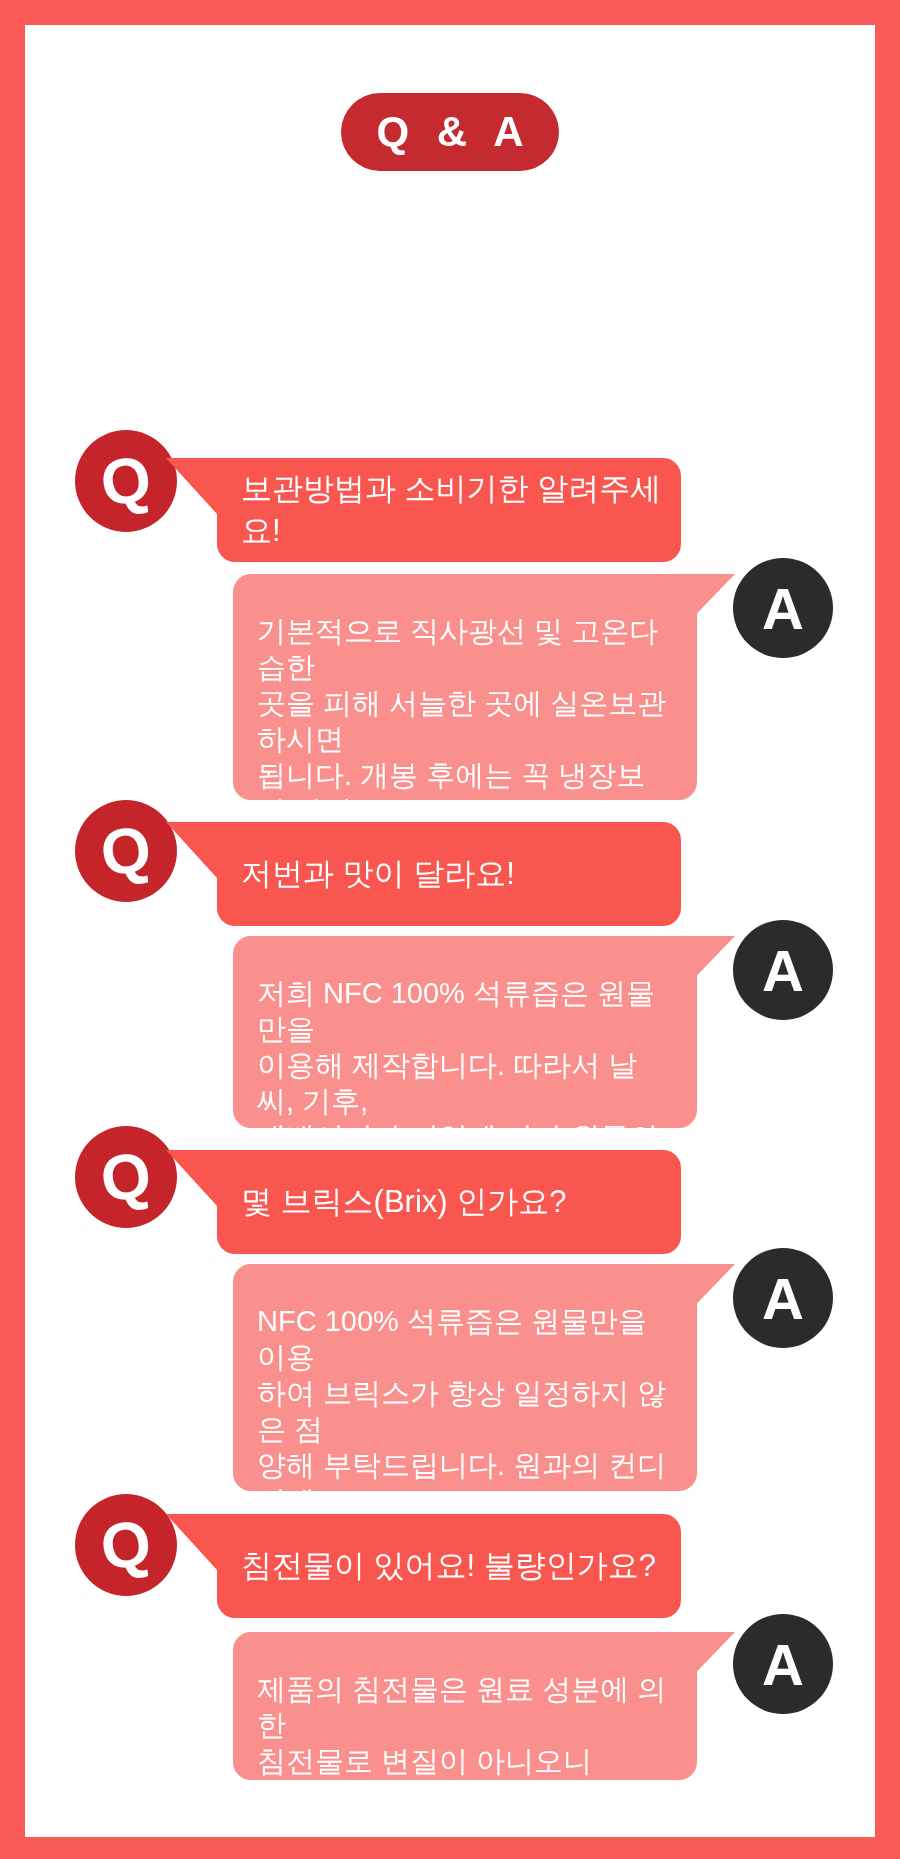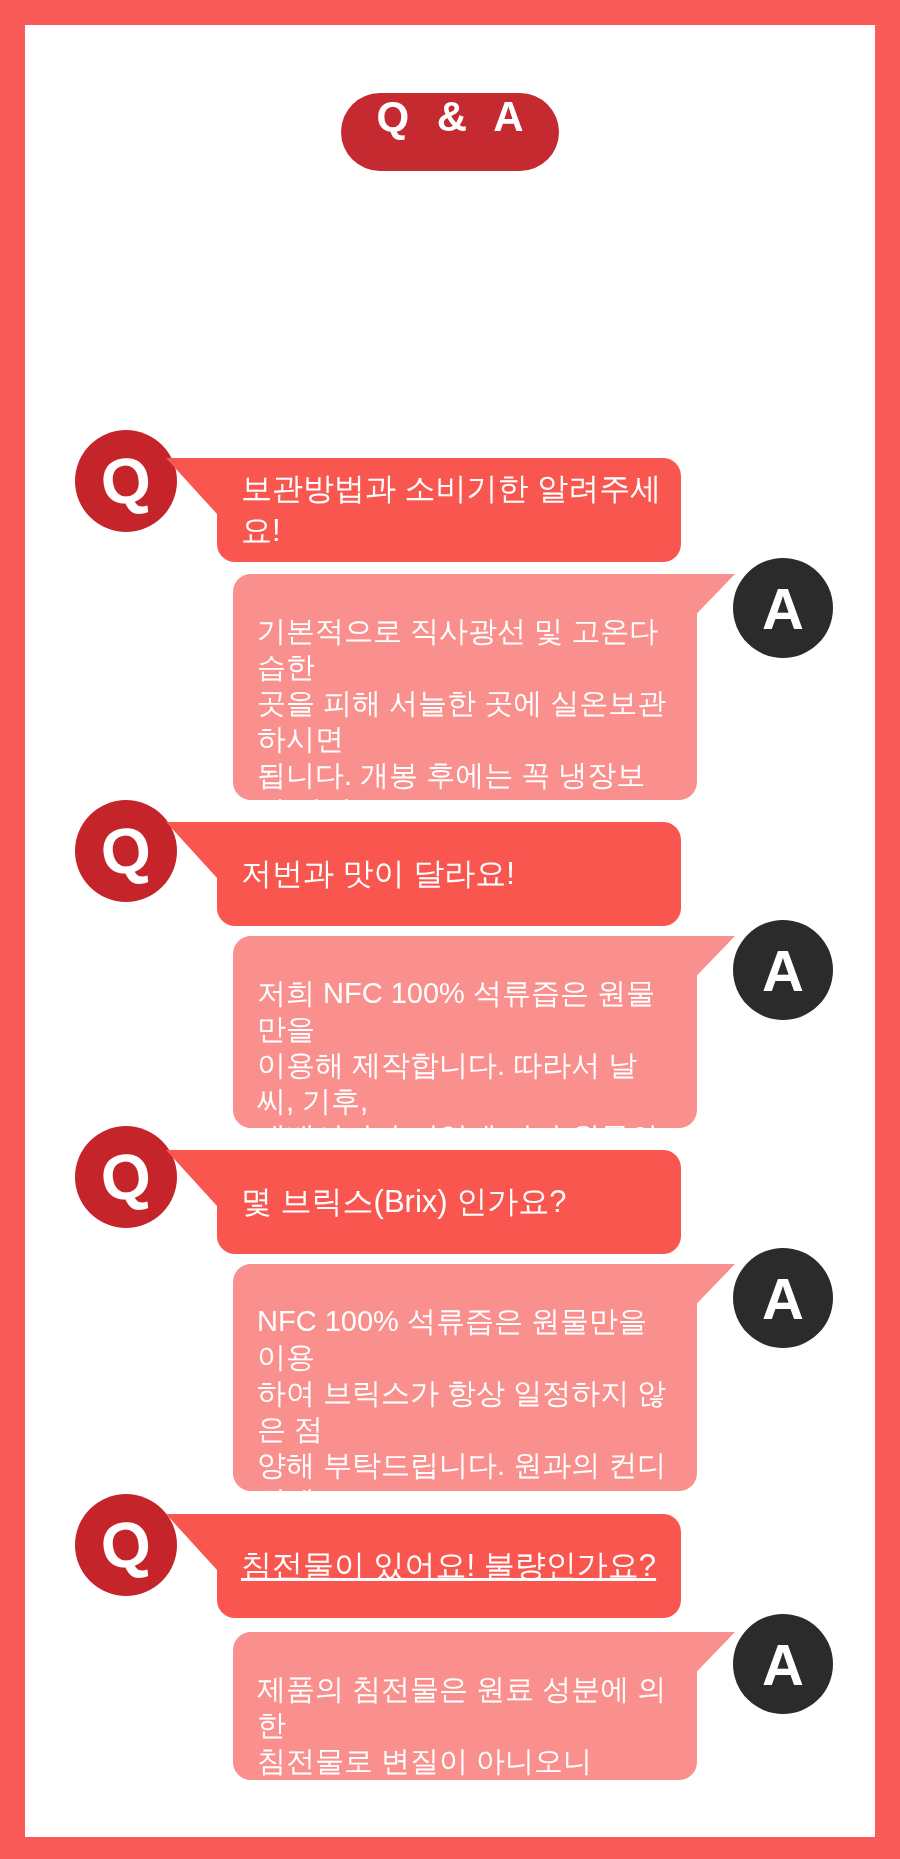--- a/index.html
+++ b/index.html
@@ -16,21 +16,21 @@
   .frame.left{left:0;top:0;width:25px;height:1859px;}
   .frame.right{left:875px;top:0;width:25px;height:1859px;}
   .frame.bottom{left:0;top:1837px;width:900px;height:22px;}
 
   
   .qa-badge{
     position:absolute;top:93px;left:50%;transform:translateX(-50%);
     width:218px;height:78px;border-radius:39px;
     background:var(--badge-bg,#c42a30);
     color:#fff;font-size:42px;font-weight:bold;letter-spacing:8px;
-    display:flex;justify-content:center;
+    display:flex;align-items:center;justify-content:center;
     padding-left:8px;box-sizing:border-box;
   }
 
   
   .title{position:absolute;top:192px;left:0;width:100%;text-align:center;line-height:102px;letter-spacing:-2px;}
   .title .l1{font-size:80px;font-weight:800;color:var(--title-dark,#2c2c2c);}
   .title .l2{font-size:80px;font-weight:800;color:var(--title-red,#d4292b);}
 
   
   .q-circle{
@@ -84,21 +84,21 @@
   
   .g1 .q-circle{top:430px;} .g1 .q-bubble,.g1 .q-tail{top:458px;}
   .g1 .a-circle{top:558px;} .g1 .a-bubble,.g1 .a-tail{top:574px;} .g1 .a-bubble{height:226px;}
 
   .g2 .q-circle{top:800px;} .g2 .q-bubble,.g2 .q-tail{top:822px;}
   .g2 .a-circle{top:920px;} .g2 .a-bubble,.g2 .a-tail{top:936px;} .g2 .a-bubble{height:192px;}
 
   .g3 .q-circle{top:1126px;} .g3 .q-bubble,.g3 .q-tail{top:1150px;}
   .g3 .a-circle{top:1248px;} .g3 .a-bubble,.g3 .a-tail{top:1264px;} .g3 .a-bubble{height:227px;}
 
-  .g4 .q-circle{top:1494px;} .g4 .q-bubble,.g4 .q-tail{top:1514px;text-decoration:underline;}
+  .g4 .q-circle{top:1494px;} .g4 .q-bubble,.g4 .q-tail{top:1514px;}
   .g4 .a-circle{top:1614px;} .g4 .a-bubble,.g4 .a-tail{top:1632px;} .g4 .a-bubble{height:148px;}
 </style>
 </head>
 <body>
 
 <div class="page">
 
   <div class="frame top"></div>
   <div class="frame left"></div>
   <div class="frame right"></div>

